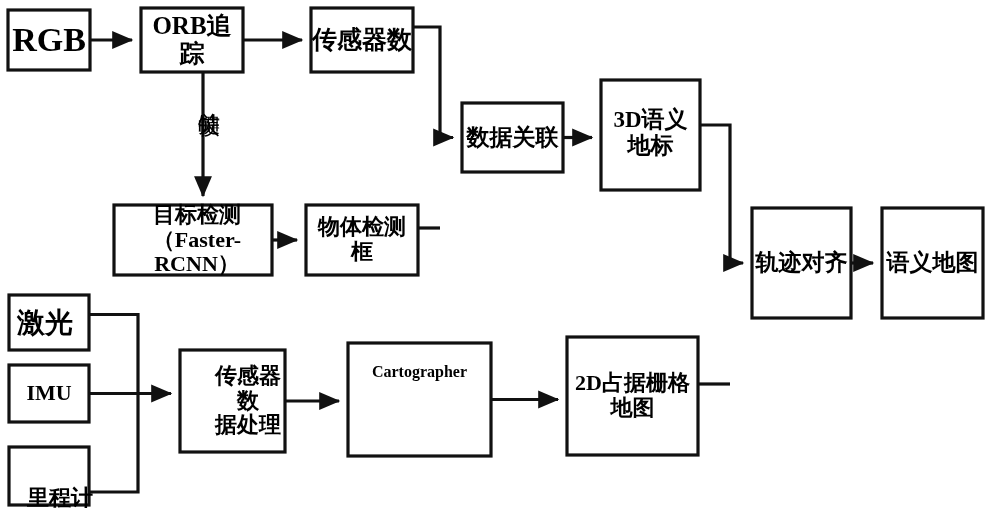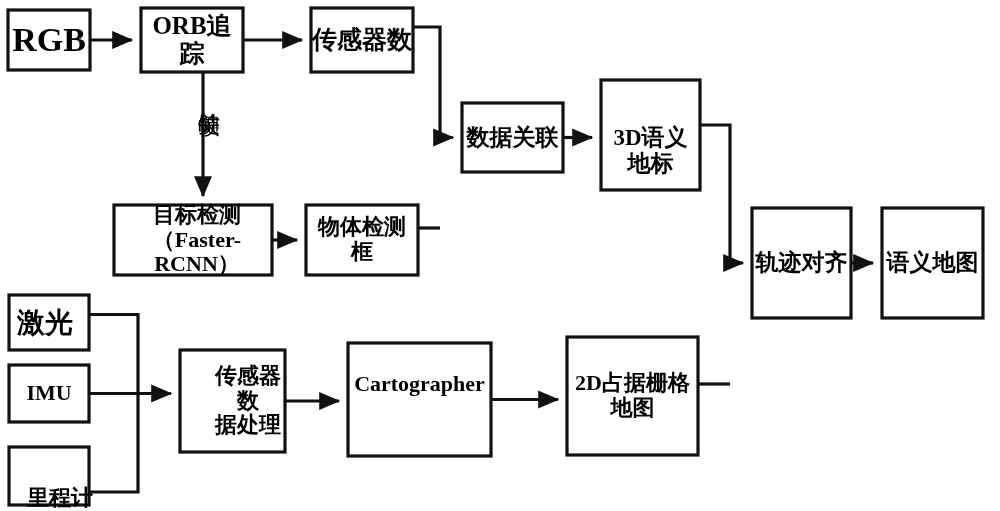--- a/index.html
+++ b/index.html
@@ -110,28 +110,28 @@
 
   <div id="label-layer">
       <div class="node-label" style="left: 8px; top: 10px; width: 82px; height: 60px; font-size: 34px;">RGB</div>
       <div class="node-label" style="left: 141px; top: 8px; width: 102px; height: 64px; font-size: 25px;">ORB追踪</div>
       <div class="node-label" style="left: 311px; top: 8px; width: 102px; height: 64px; font-size: 25px;">传感器数</div>
       <div class="node-label" style="left: 114px; top: 205px; width: 158px; height: 70px; font-size: 22px; padding-left: 8px;">目标检测
 （Faster-RCNN）</div>
       <div class="node-label" style="left: 306px; top: 205px; width: 112px; height: 70px; font-size: 22px;">物体检测
 框</div>
       <div class="node-label" style="left: 462px; top: 103px; width: 101px; height: 69px; font-size: 23px;">数据关联</div>
-      <div class="node-label" style="left: 601px; top: 96px; width: 99px; height: 110px; font-size: 23px;">3D语义
+      <div class="node-label" style="left: 601px; top: 78px; width: 99px; height: 110px; font-size: 23px;">3D语义
 地标</div>
       <div class="node-label" style="left: 752px; top: 208px; width: 99px; height: 110px; font-size: 23px;">轨迹对齐</div>
       <div class="node-label" style="left: 882px; top: 208px; width: 101px; height: 110px; font-size: 23px; border-radius: 18px;">语义地图</div>
       <div class="node-label" style="left: 5px; top: 295px; width: 80px; height: 55px; font-size: 28px;">激光</div>
       <div class="node-label" style="left: 9px; top: 365px; width: 80px; height: 57px; font-size: 22px;">IMU</div>
       <div class="node-label" style="left: 9px; top: 469px; width: 102px; height: 58px; font-size: 22px;">里程计</div>
       <div class="node-label" style="left: 180px; top: 350px; width: 105px; height: 102px; font-size: 22px; padding-left: 31px;">传感器数
 据处理</div>
-      <div class="node-label" style="left: 348px; top: 343px; width: 143px; height: 82px; font-size: 22px;">Cartographer</div>
+      <div class="node-label" style="left: 348px; top: 331px; width: 143px; height: 82px; font-size: 16px;">Cartographer</div>
       <div class="node-label" style="left: 567px; top: 337px; width: 131px; height: 118px; font-size: 22px;">2D占据栅格
 地图</div>
       <div class="edge-label" style="left: 198px; top: 95px; font-size: 22px;">关键帧</div>
     </div>
 
 </div>
 
 </body></html>

